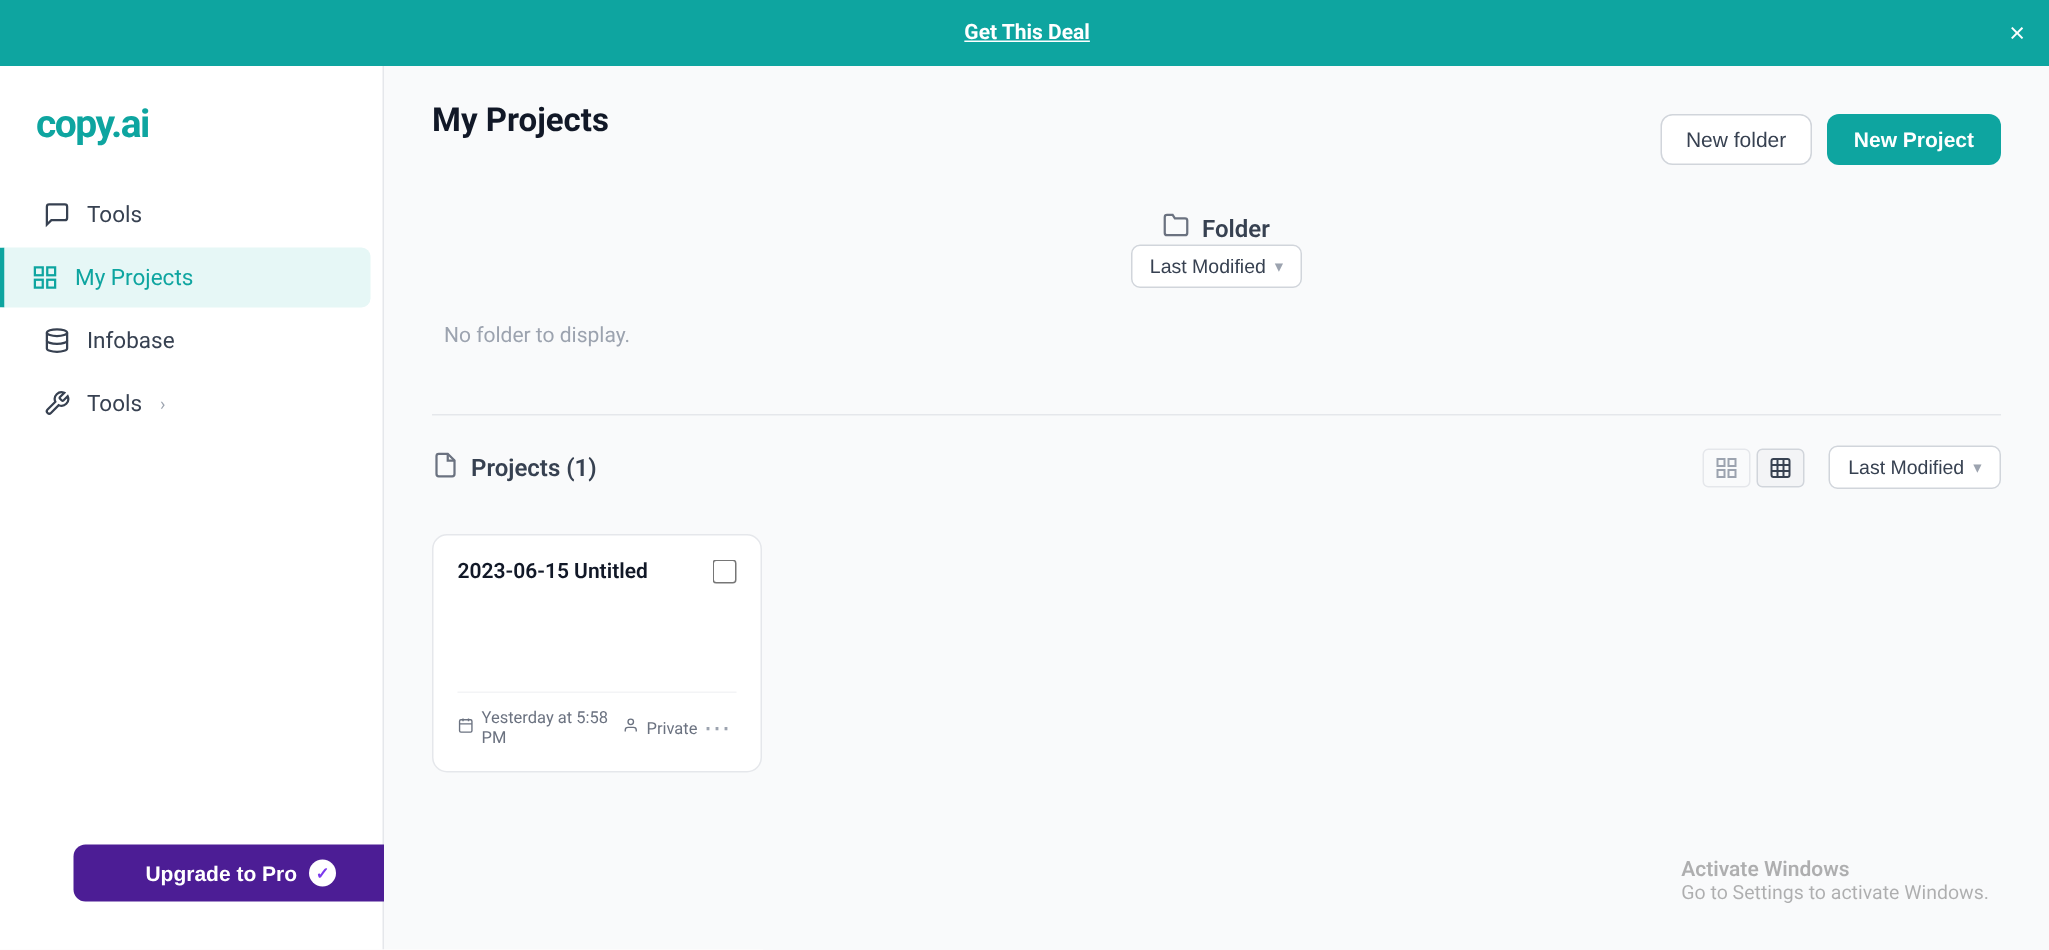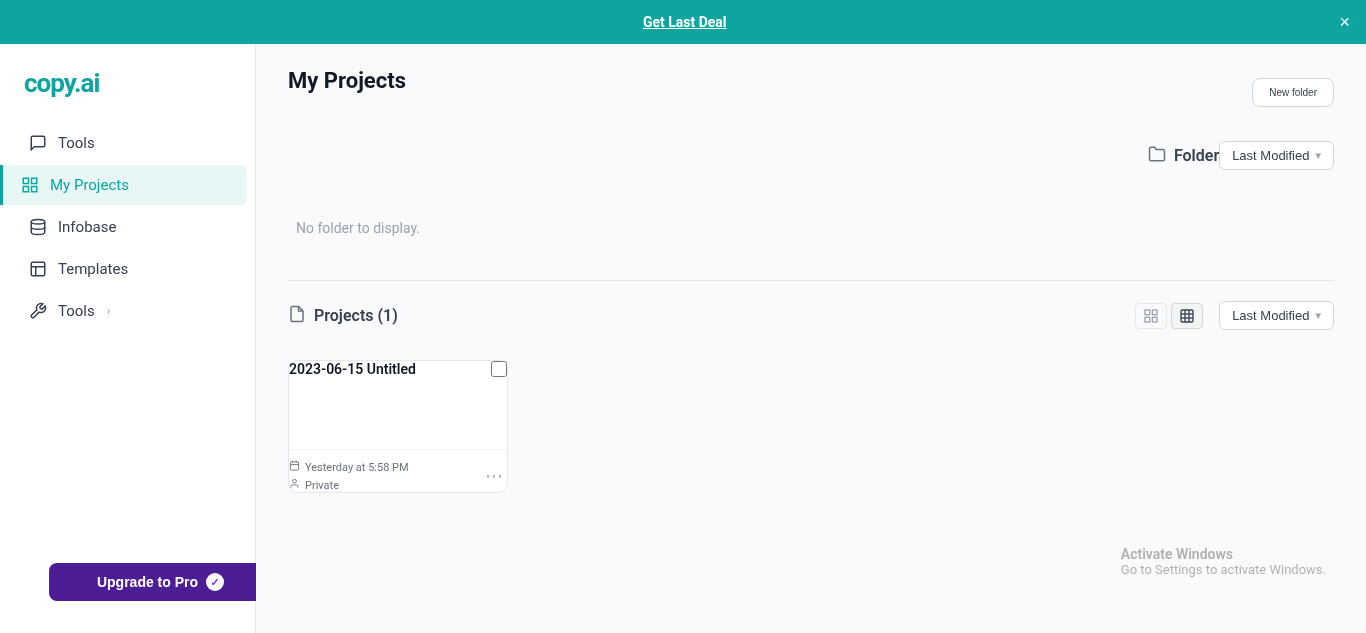--- a/index.html
+++ b/index.html
@@ -149,21 +149,22 @@
     .page-title {
       font-size: 22px;
       font-weight: 700;
       color: #111827;
       margin-bottom: 24px;
     }
     .section-header {
       display: flex;
       align-items: center;
       justify-content: flex-end;
-      margin-bottom: 26px;
+      margin-bottom: 0;
+      flex-direction: column;
     }
     .section-title {
       display: flex;
       align-items: center;
       gap: 8px;
       font-size: 16px;
       font-weight: 600;
       color: #374151;
     }
     .section-icon {
@@ -235,20 +236,21 @@
     .projects-grid {
       display: flex;
       flex-wrap: wrap;
       gap: 16px;
     }
     .project-card {
       background: #fff;
       border: 1px solid #e5e7eb;
       border-radius: 10px;
       width: 220px;
+      padding: 16px;
       cursor: pointer;
       position: relative;
       transition: box-shadow 0.15s;
     }
     .project-card-header {
       display: flex;
       justify-content: space-between;
       align-items: flex-start;
       margin-bottom: 12px;
     }
@@ -270,21 +272,21 @@
     .project-card-footer {
       margin-top: 12px;
       border-top: 1px solid #f3f4f6;
       padding-top: 10px;
       display: flex;
       align-items: center;
       justify-content: space-between;
     }
     .project-meta {
       display: flex;
-      flex-direction: column;
+      flex-direction: row;
       gap: 4px;
     }
     .project-meta-item {
       display: flex;
       align-items: center;
       gap: 5px;
       font-size: 11px;
       color: #6b7280;
     }
     .meta-icon { font-size: 11px; }
@@ -307,58 +309,58 @@
     }
     .header-actions {
       display: flex;
       gap: 10px;
     }
     .btn-secondary {
       background: #fff;
       border: 1px solid #d1d5db;
       border-radius: 8px;
       padding: 8px 16px;
-      font-size: 10px;
+      font-size: 14px;
       font-weight: 500;
       color: #374151;
       cursor: pointer;
     }
     .btn-primary {
       background: #0ea5a0;
       border: none;
       border-radius: 8px;
       padding: 8px 18px;
       font-size: 14px;
       font-weight: 600;
       color: #fff;
       cursor: pointer;
     }
 
     
     .activate-windows {
       position: fixed;
-      bottom: 56px;
+      bottom: 30px;
       right: 40px;
       color: rgba(0,0,0,0.3);
       font-size: 13px;
       pointer-events: none;
     }
     .activate-windows p:first-child { font-weight: 600; font-size: 14px; }
 
     
     .main-content::-webkit-scrollbar { width: 6px; }
     .main-content::-webkit-scrollbar-track { background: transparent; }
     .main-content::-webkit-scrollbar-thumb { background: #d1d5db; border-radius: 3px; }
   </style>
 </head>
 <body>
 
 <div class="top-banner">
   &nbsp;
-  <a>Get Last Deal</a>
+  <a>Get This Deal</a>
   <button class="banner-close">×</button>
 </div>
 
 <div class="app-layout">
 
   <aside class="sidebar">
     <div class="logo">
       <span>copy</span><span style="color:#0ea5a0;">.ai</span>
     </div>
 
@@ -387,30 +389,20 @@
       <span class="nav-icon">
         <svg width="18" height="18" viewBox="0 0 24 24" fill="none" stroke="currentColor" stroke-width="2">
             <ellipse cx="12" cy="5" rx="9" ry="3"></ellipse>
             <path d="M21 12c0 1.66-4 3-9 3s-9-1.34-9-3"></path>
             <path d="M3 5v14c0 1.66 4 3 9 3s9-1.34 9-3V5"></path>
           </svg>
       </span>
       <span>Infobase</span>
     </div>
 
-    <div class="nav-item">
-      <span class="nav-icon">
-        <svg width="18" height="18" viewBox="0 0 24 24" fill="none" stroke="currentColor" stroke-width="2">
-            <rect x="3" y="3" width="18" height="18" rx="2" ry="2"></rect>
-            <line x1="3" y1="9" x2="21" y2="9"></line>
-            <line x1="9" y1="21" x2="9" y2="9"></line>
-          </svg>
-      </span>
-      <span>Templates</span>
-    </div>
 
     <div class="nav-item-tools nav-item">
       <span class="nav-icon">
         <svg width="18" height="18" viewBox="0 0 24 24" fill="none" stroke="currentColor" stroke-width="2">
             <path d="M14.7 6.3a1 1 0 0 0 0 1.4l1.6 1.6a1 1 0 0 0 1.4 0l3.77-3.77a6 6 0 0 1-7.94 7.94l-6.91 6.91a2.12 2.12 0 0 1-3-3l6.91-6.91a6 6 0 0 1 7.94-7.94l-3.76 3.76z"></path>
           </svg>
       </span>
       <span>Tools</span>
       <span class="tools-chevron">›</span>
     </div>
@@ -421,20 +413,21 @@
         <span class="check-icon">✓</span>
       </button>
     </div>
   </aside>
 
   <main class="main-content">
     <div class="header-row">
       <h1 class="page-title">My Projects</h1>
       <div class="header-actions">
         <button class="btn-secondary">New folder</button>
+        <button class="btn-primary">New Project</button>
       </div>
     </div>
 
     <div class="section-header">
       <div class="section-title">
         <span class="section-icon">
           <svg width="18" height="18" viewBox="0 0 24 24" fill="none" stroke="currentColor" stroke-width="2">
               <path d="M22 19a2 2 0 0 1-2 2H4a2 2 0 0 1-2-2V5a2 2 0 0 1 2-2h5l2 3h9a2 2 0 0 1 2 2z"></path>
             </svg>
         </span>

